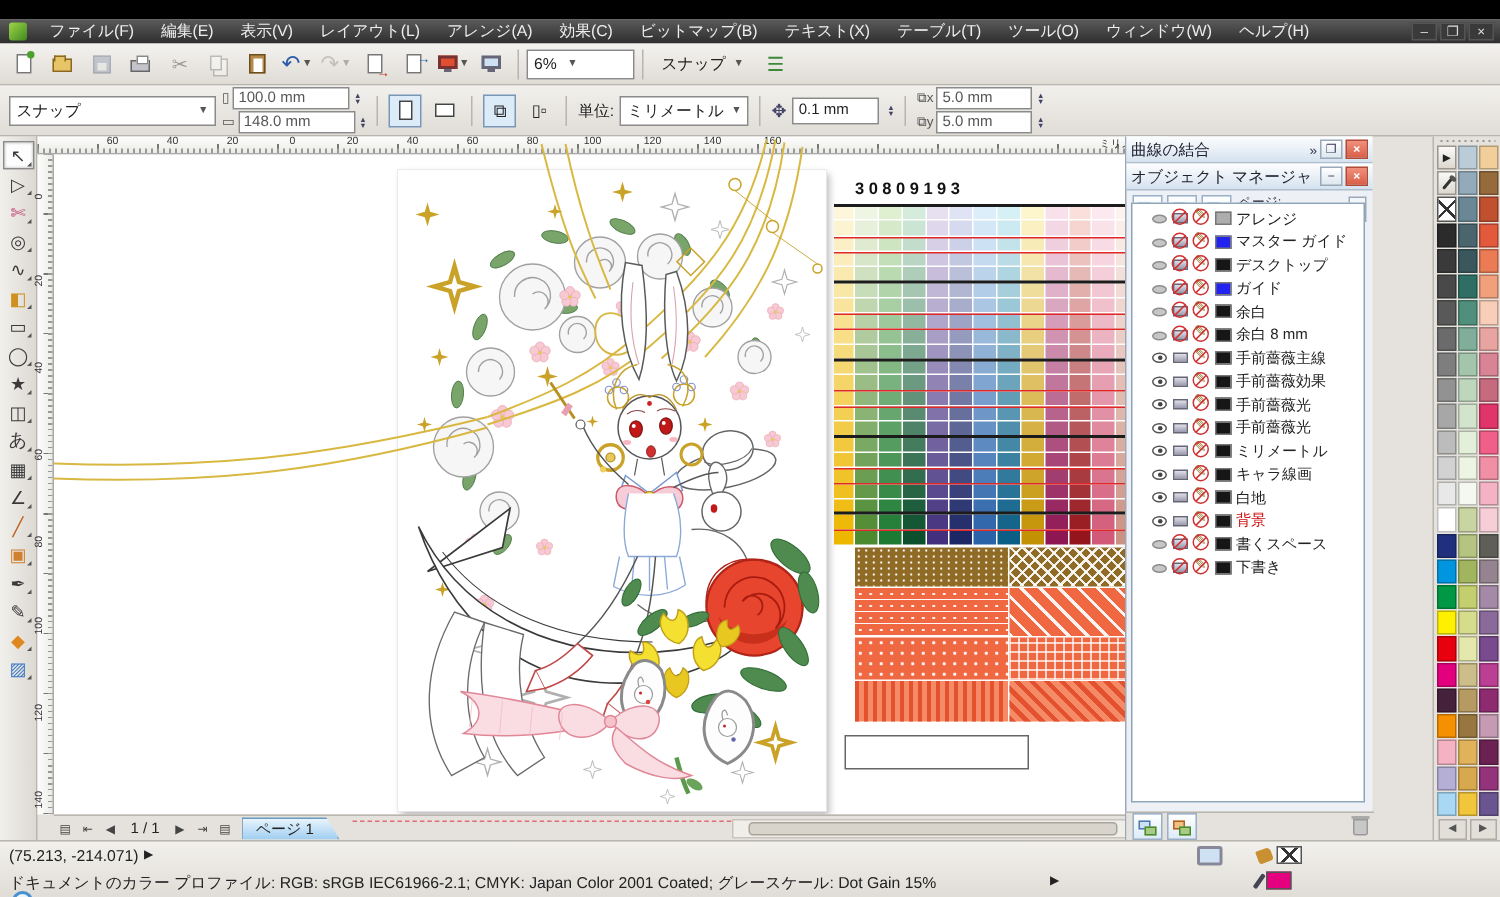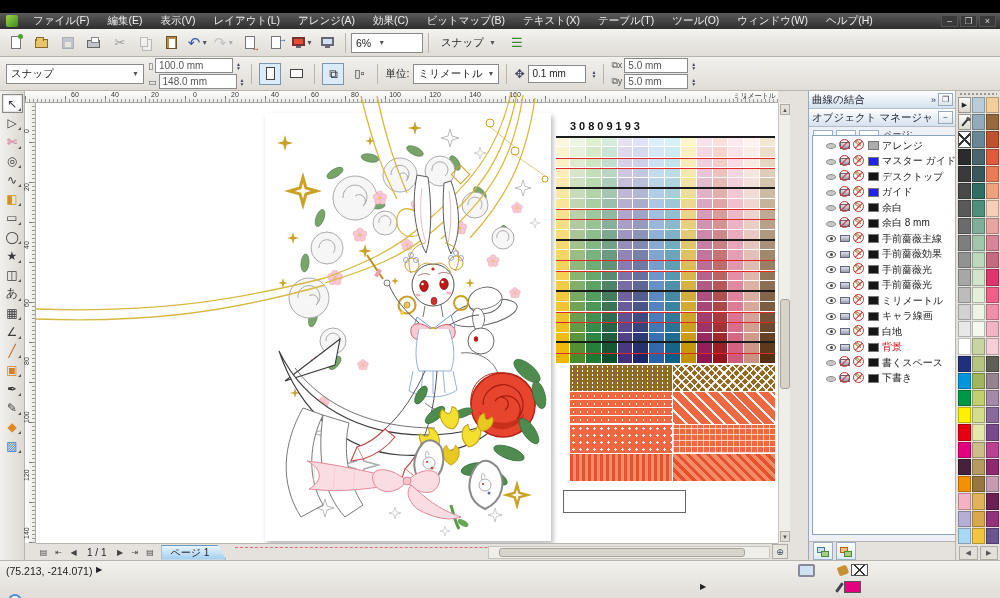--- a/index.html
+++ b/index.html
@@ -98,21 +98,21 @@
 #canvas-bottom{position:absolute;left:36px;top:452px;width:742px;height:17px;background:#e5e2dd;border-top:1px solid #b8b4ae;display:flex;align-items:center;font-size:9px}
 .nav-btn{width:15px;height:14px;display:flex;align-items:center;justify-content:center;color:#444;font-size:8px}
 #page-indicator{padding:0 6px;font-size:10px}
 #page-tab{height:15px;margin-left:4px;padding:0 16px 0 8px;background:linear-gradient(#e8f4fd,#9ecdf0);border:1px solid #6a9ac0;border-bottom:none;clip-path:polygon(0 0,calc(100% - 9px) 0,100% 100%,0 100%);font-size:10px;display:flex;align-items:center}
 #guide-dashed{position:absolute;left:199px;top:3px;width:532px;border-top:1.6px dashed #e06a7a}
 #hscroll{position:absolute;left:452px;top:2px;width:282px;height:13px;background:#f0eee9;border:1px solid #c8c4bc}
 #hthumb{position:absolute;left:10px;top:1px;width:246px;height:9px;background:#d8d4cc;border:1px solid #a8a49c;border-radius:3px}
 #zoomend{position:absolute;left:772px;top:453px;width:16px;height:15px;border:1px solid #b0aca4;background:#e8e5df;font-size:9px;text-align:center;line-height:14px;color:#446}
 
 
-#docker{position:absolute;left:808px;top:0;width:165px;height:469px;background:#edf1f6;border-left:1px solid #9aa8b8}
+#docker{position:absolute;left:750px;top:0;width:165px;height:469px;background:#edf1f6;border-left:1px solid #9aa8b8}
 .dk-title{height:18px;background:linear-gradient(#fdfefe,#d5e2ef);border-bottom:1px solid #aebecc;display:flex;align-items:center;padding:0 3px;gap:2px;font-size:10.5px;color:#223}
 .dk-title .t{flex:1;white-space:nowrap;overflow:hidden}
 .dk-btn{width:15px;height:13px;border:1px solid #9aa8b8;background:linear-gradient(#fff,#dde6ef);font-size:8px;line-height:11px;text-align:center;color:#335}
 .dk-btn.close{background:linear-gradient(#f0907c,#d95f48);border-color:#b04a36;color:#fff;font-weight:bold}
 #om-toolbar{height:24px;display:flex;align-items:center;gap:3px;padding:2px 4px}
 .om-tgl{width:20px;height:18px;border:1px solid #9ab0c8;background:linear-gradient(#fff,#dcebf8);position:relative}
 .om-tgl .l1,.om-tgl .l2{position:absolute;width:8px;height:6px;border:1px solid #4a7ab0;background:#cfe0f4}
 .om-tgl .l1{left:3px;top:4px}.om-tgl .l2{left:7px;top:8px;background:#a8cc86;border-color:#4a8a30}
 #om-pagecol{font-size:8.5px;line-height:9px;color:#223;margin-left:2px}
 #om-flyout{margin-left:auto;width:12px;height:17px;border:1px solid #9aa8b8;background:#f4f7fa;font-size:7px;text-align:center;line-height:16px}
@@ -1398,20 +1398,21 @@
       <div id="pal-scroll">
         <div class="pal-sc">◀</div>
         <div class="pal-sc">▶</div>
       </div>
     </div>
   </div>
 
   <div id="statusbar">
     <div id="coords">(75.213, -214.071)</div>
     <div id="coords-arrow">▶</div>
+    <div id="profile">ドキュメントのカラー プロファイル: RGB: sRGB IEC61966-2.1; CMYK: Japan Color 2001 Coated; グレースケール: Dot Gain 15%</div>
     <div id="profile-arrow">▶</div>
     <div id="sb-mon"></div>
     <div class="sb-grp" style="left:838px;top:3px">
       <span class="bucket"></span>
       <span class="sb-box sb-none"></span>
     </div>
     <div class="sb-grp" style="left:838px;top:20px">
       <span class="penicon"></span>
       <span class="sb-box" id="outline-swatch" style="background: rgb(228, 0, 127);"></span>
     </div>

